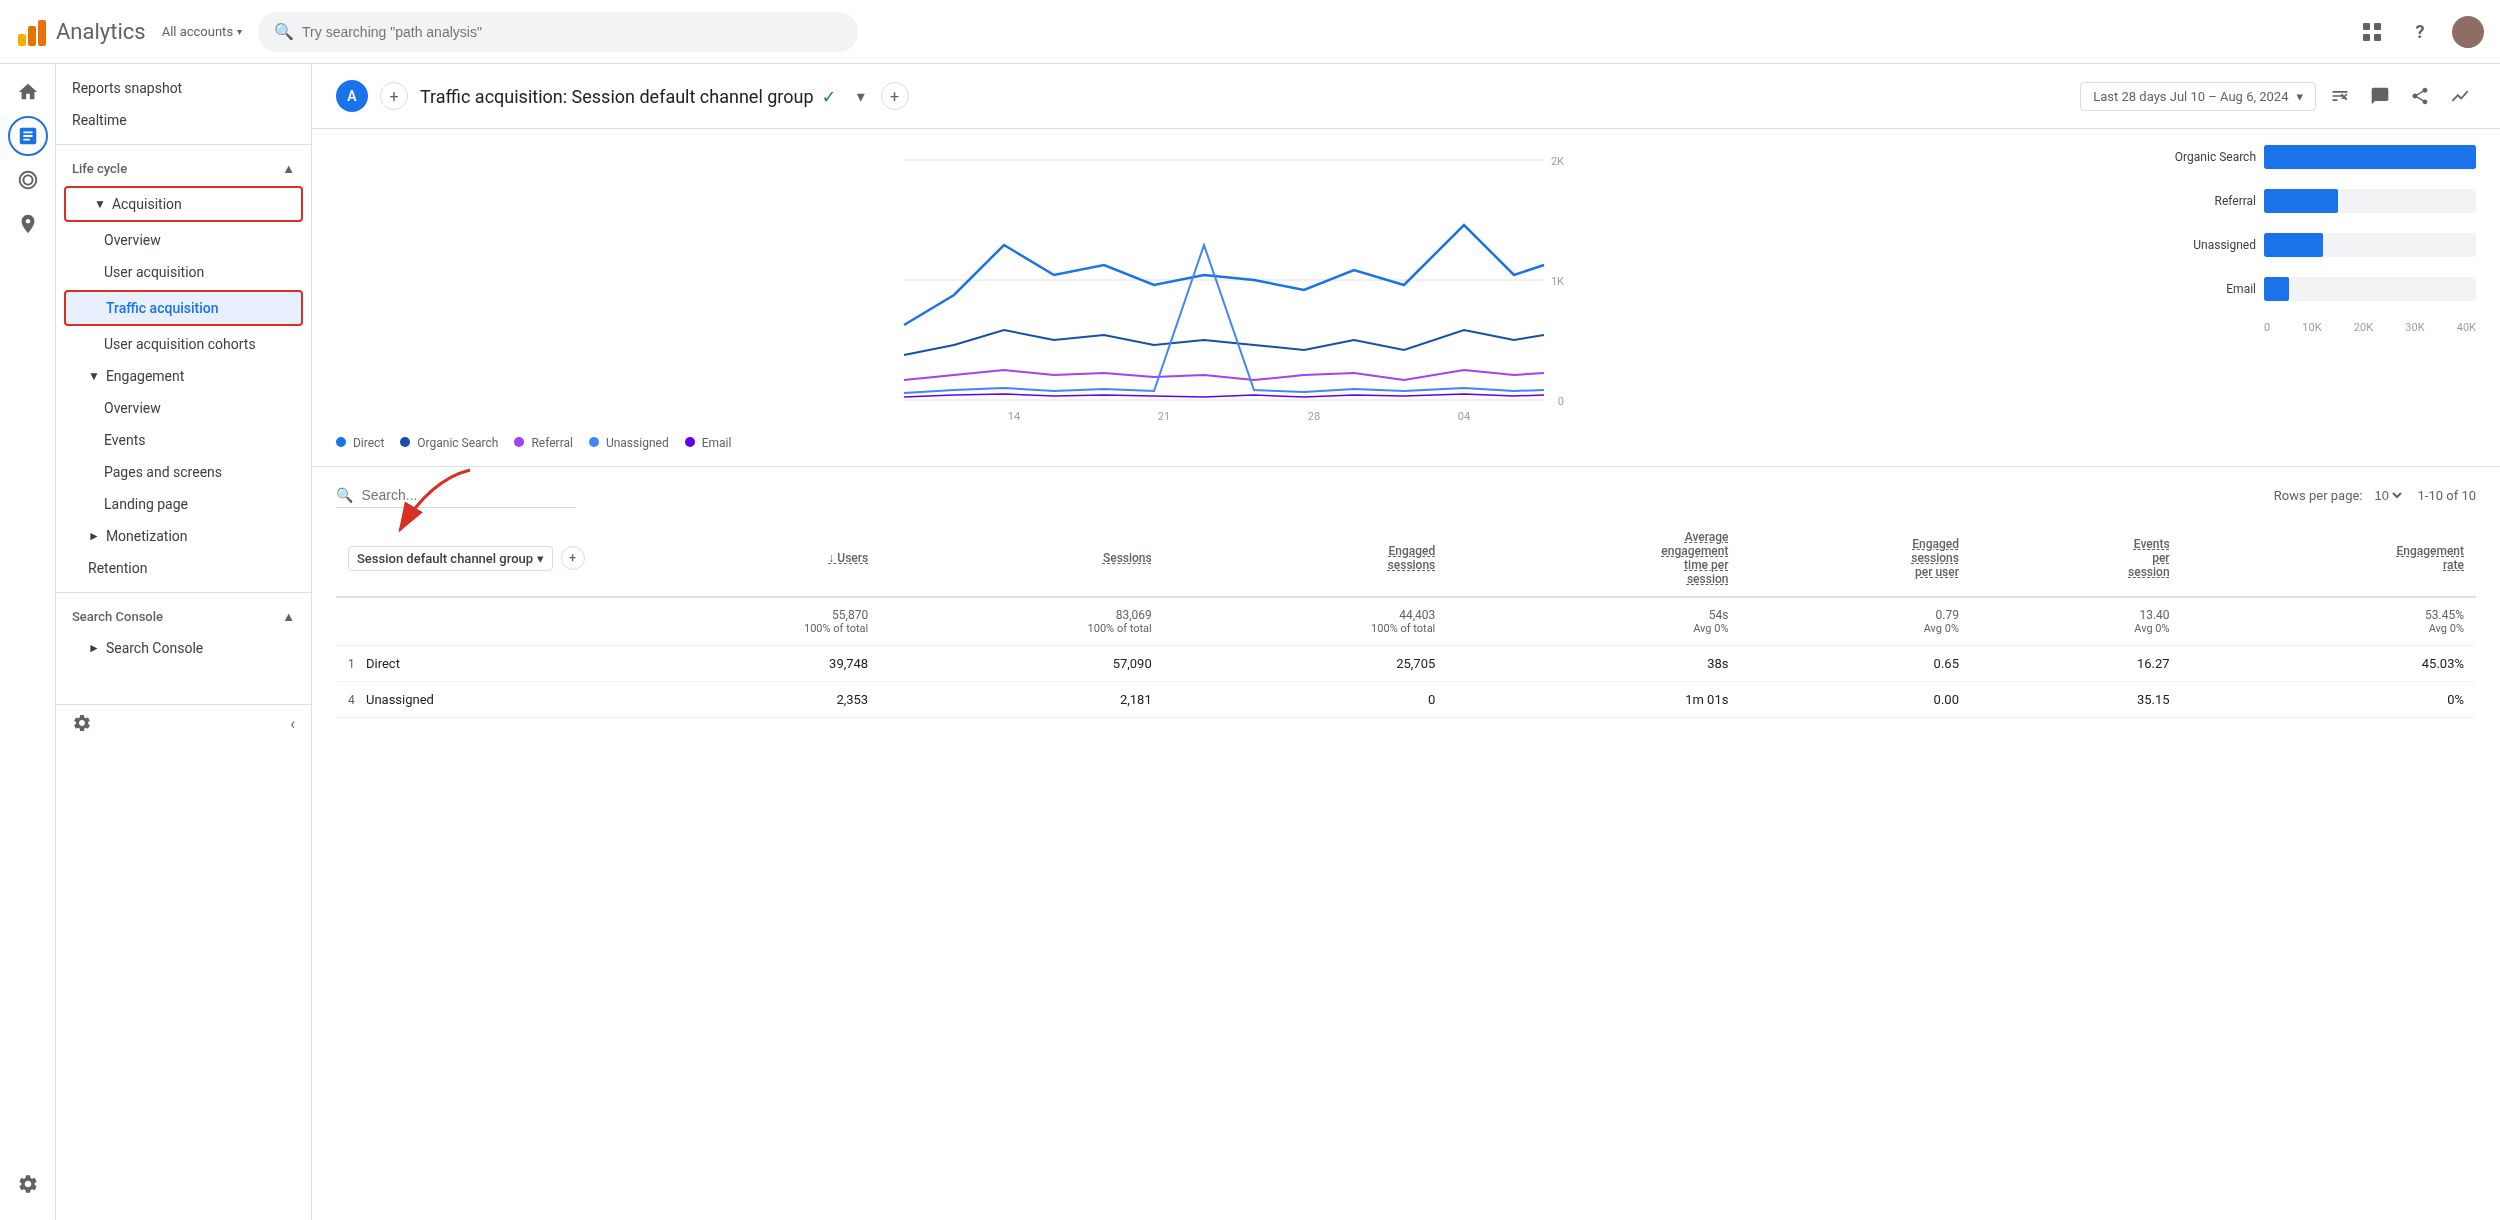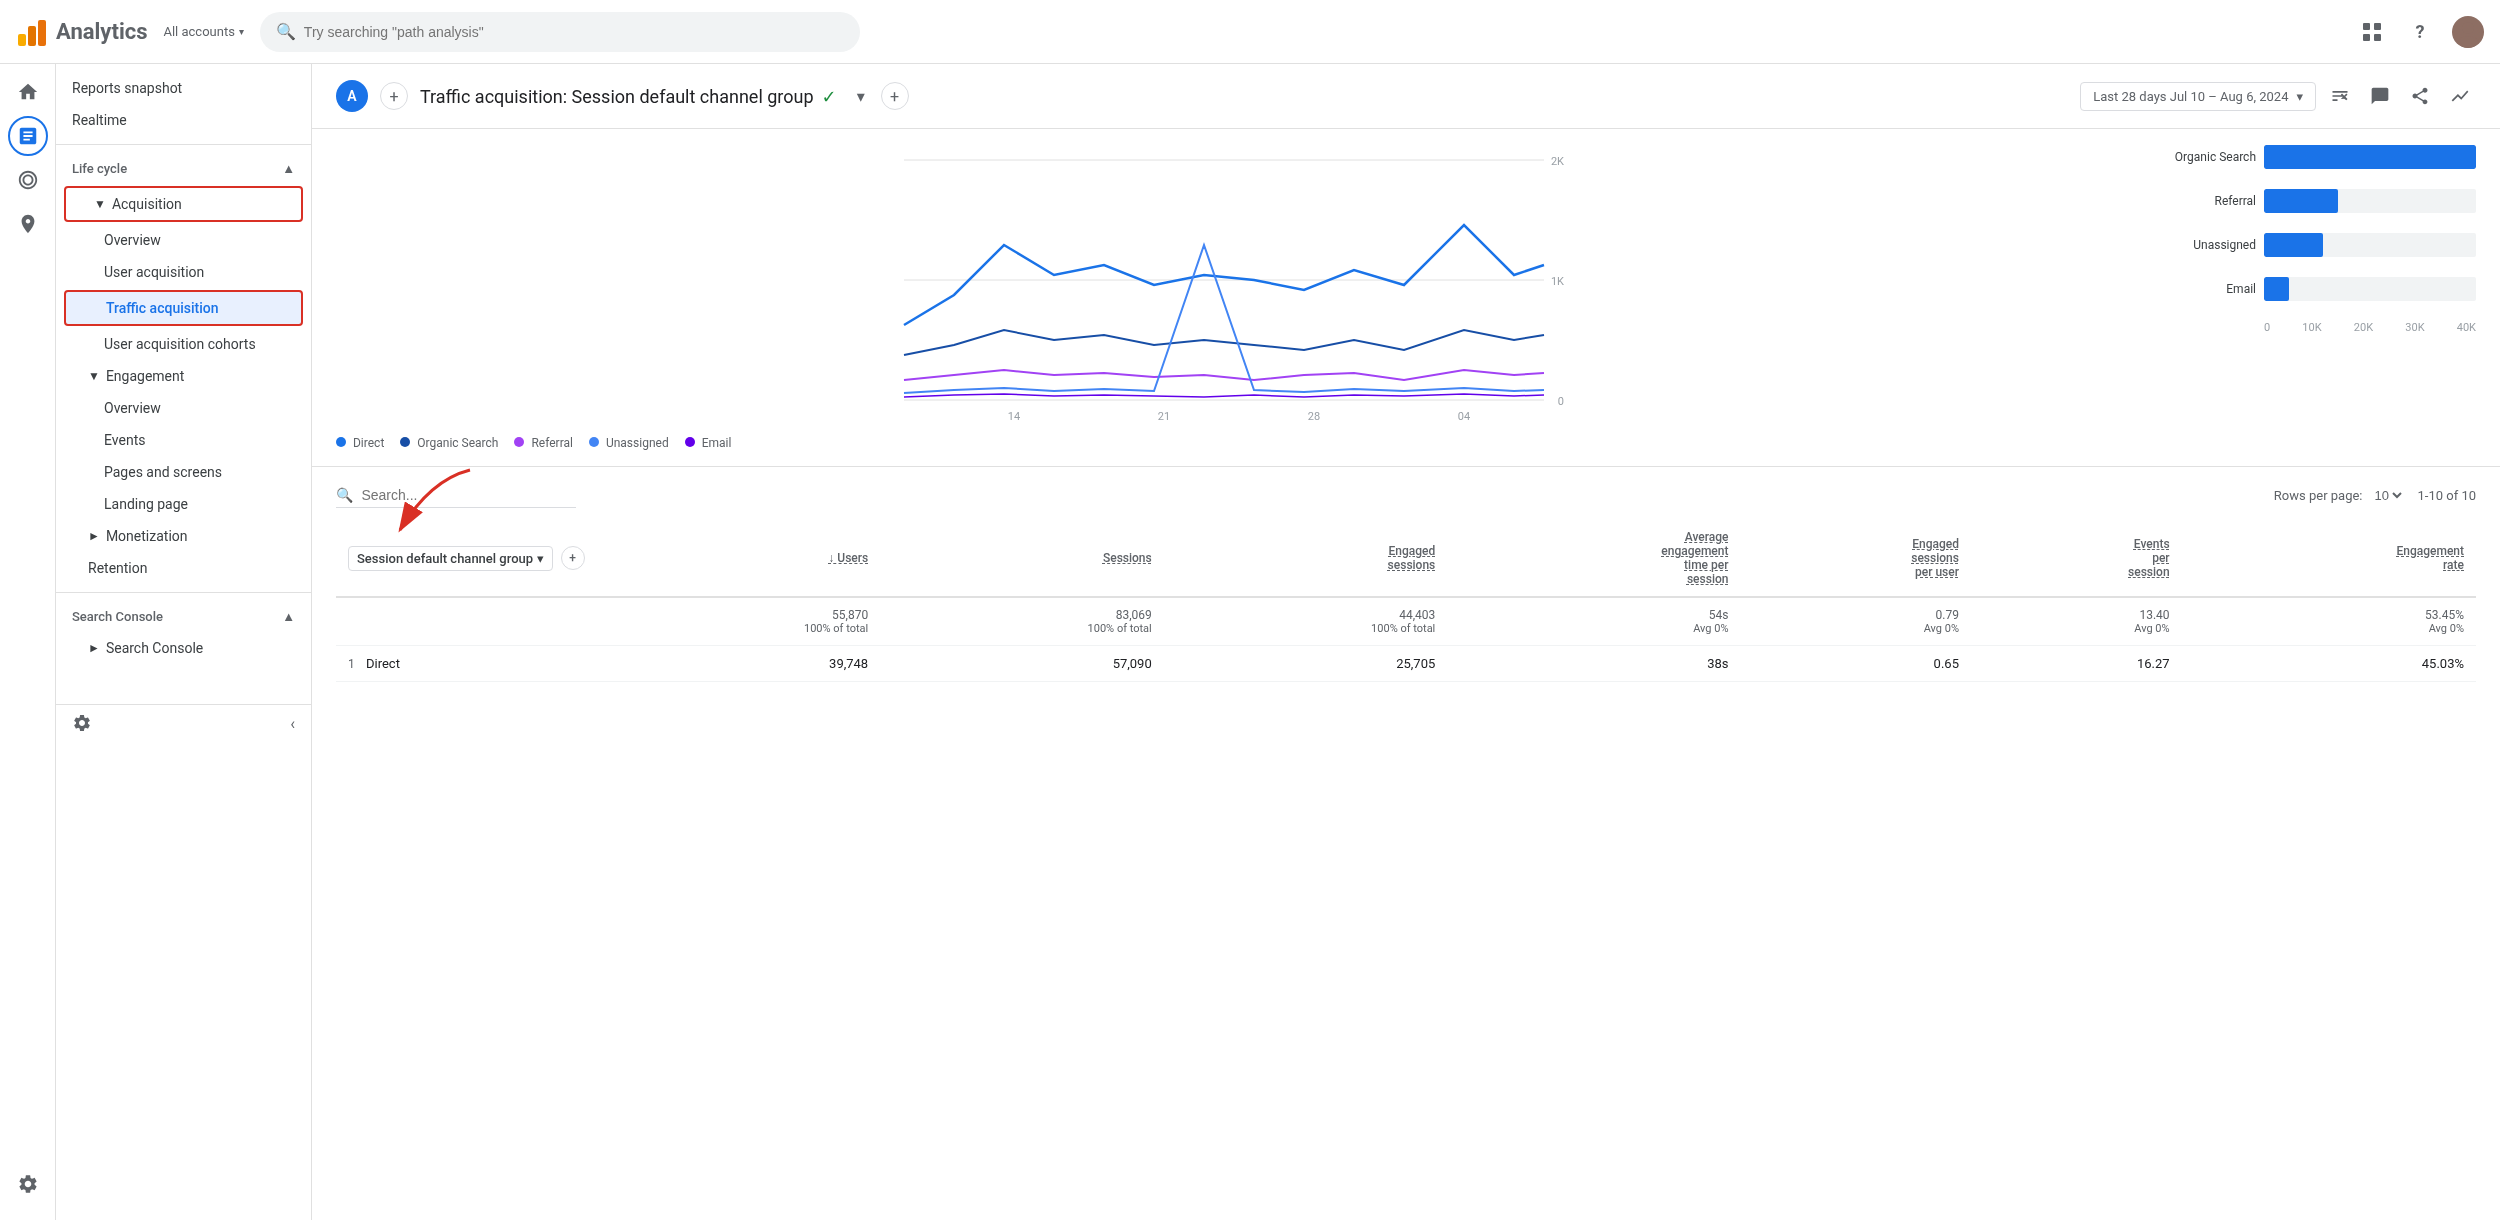--- a/index.html
+++ b/index.html
@@ -6,21 +6,21 @@
     body { font-family: 'Google Sans', Roboto, Arial, sans-serif; font-size: 14px; background: #f8f9fa; color: #202124; overflow: hidden; }
 
     
     .topbar {
       display: flex; align-items: center; height: 64px;
       background: #fff; border-bottom: 1px solid #e0e0e0;
       padding: 0 16px; position: fixed; top: 0; left: 0; right: 0; z-index: 100;
     }
     .topbar-logo { display: flex; align-items: center; gap: 8px; margin-right: 16px; }
     .logo-icon { width: 32px; height: 32px; }
-    .topbar-title { font-size: 22px; color: #5f6368; font-weight: 700; }
+    .topbar-title { font-size: 22px; color: #5f6368; font-weight: 400; }
     .topbar-account { display: flex; align-items: center; gap: 4px; font-size: 13px; color: #5f6368; cursor: pointer; margin-right: 16px; }
     .topbar-account .chevron { font-size: 10px; }
     .search-bar {
       flex: 1; max-width: 600px; height: 40px;
       background: #f1f3f4; border-radius: 24px;
       display: flex; align-items: center; padding: 0 16px; gap: 8px;
       color: #5f6368; font-size: 14px;
     }
     .search-bar input { background: transparent; border: none; outline: none; flex: 1; color: #5f6368; font-size: 14px; }
     .topbar-right { margin-left: auto; display: flex; align-items: center; gap: 16px; }
@@ -548,20 +548,33 @@
               <span class="bold" style="margin-left: 8px;">Direct</span>
             </td>
             <td>39,748</td>
             <td>57,090</td>
             <td>25,705</td>
             <td>38s</td>
             <td>0.65</td>
             <td>16.27</td>
             <td>45.03%</td>
           </tr>
+          <tr>
+            <td class="left-align">
+              <span class="row-num">4</span>
+              <span class="bold" style="margin-left: 8px;">Unassigned</span>
+            </td>
+            <td>2,353</td>
+            <td>2,181</td>
+            <td>0</td>
+            <td>1m 01s</td>
+            <td>0.00</td>
+            <td>35.15</td>
+            <td>0%</td>
+          </tr>
         </tbody>
       </table>
     </div>
 
     <div style="position: fixed; top: 460px; left: 370px; pointer-events: none; z-index: 50;">
       <svg width="120" height="100" viewBox="0 0 120 100">
         <defs>
           <marker id="arrowhead" markerWidth="10" markerHeight="7" refX="9" refY="3.5" orient="auto">
             <polygon points="0 0, 10 3.5, 0 7" fill="#d93025"></polygon>
           </marker>

